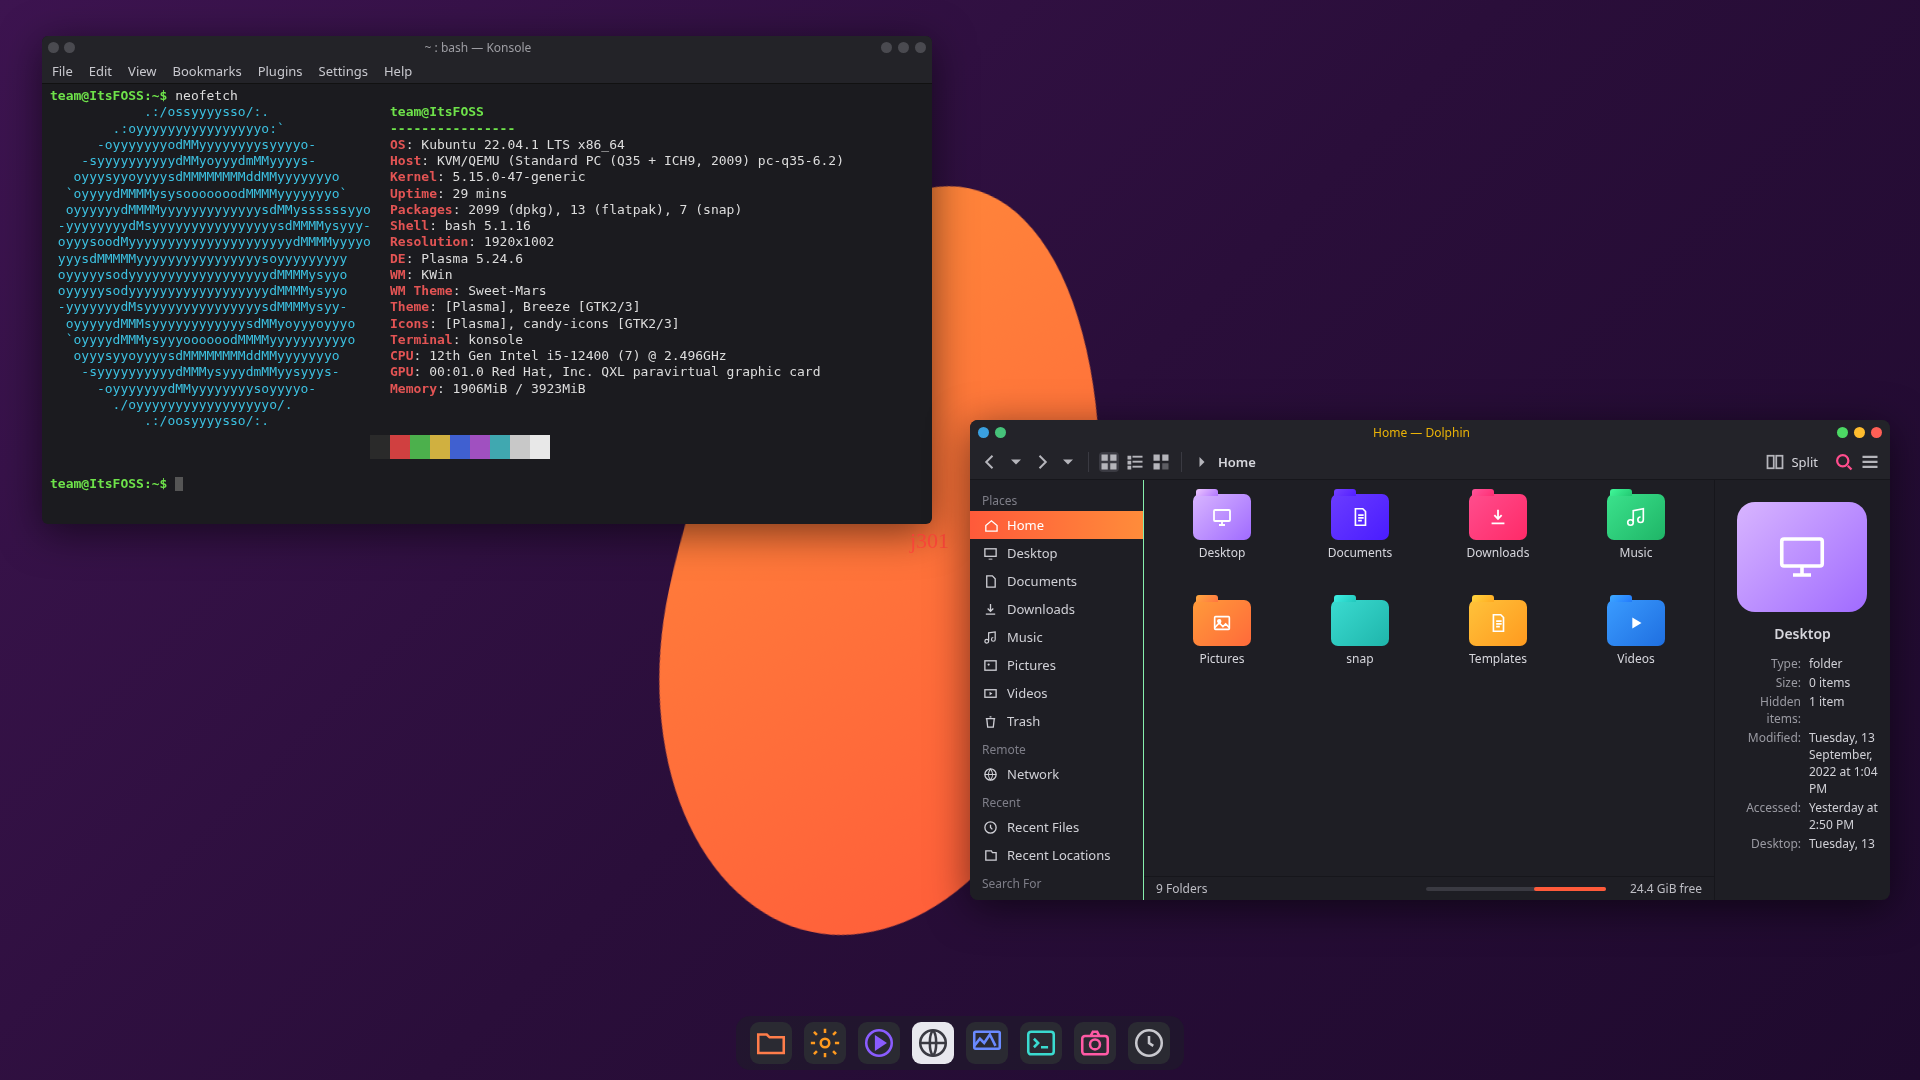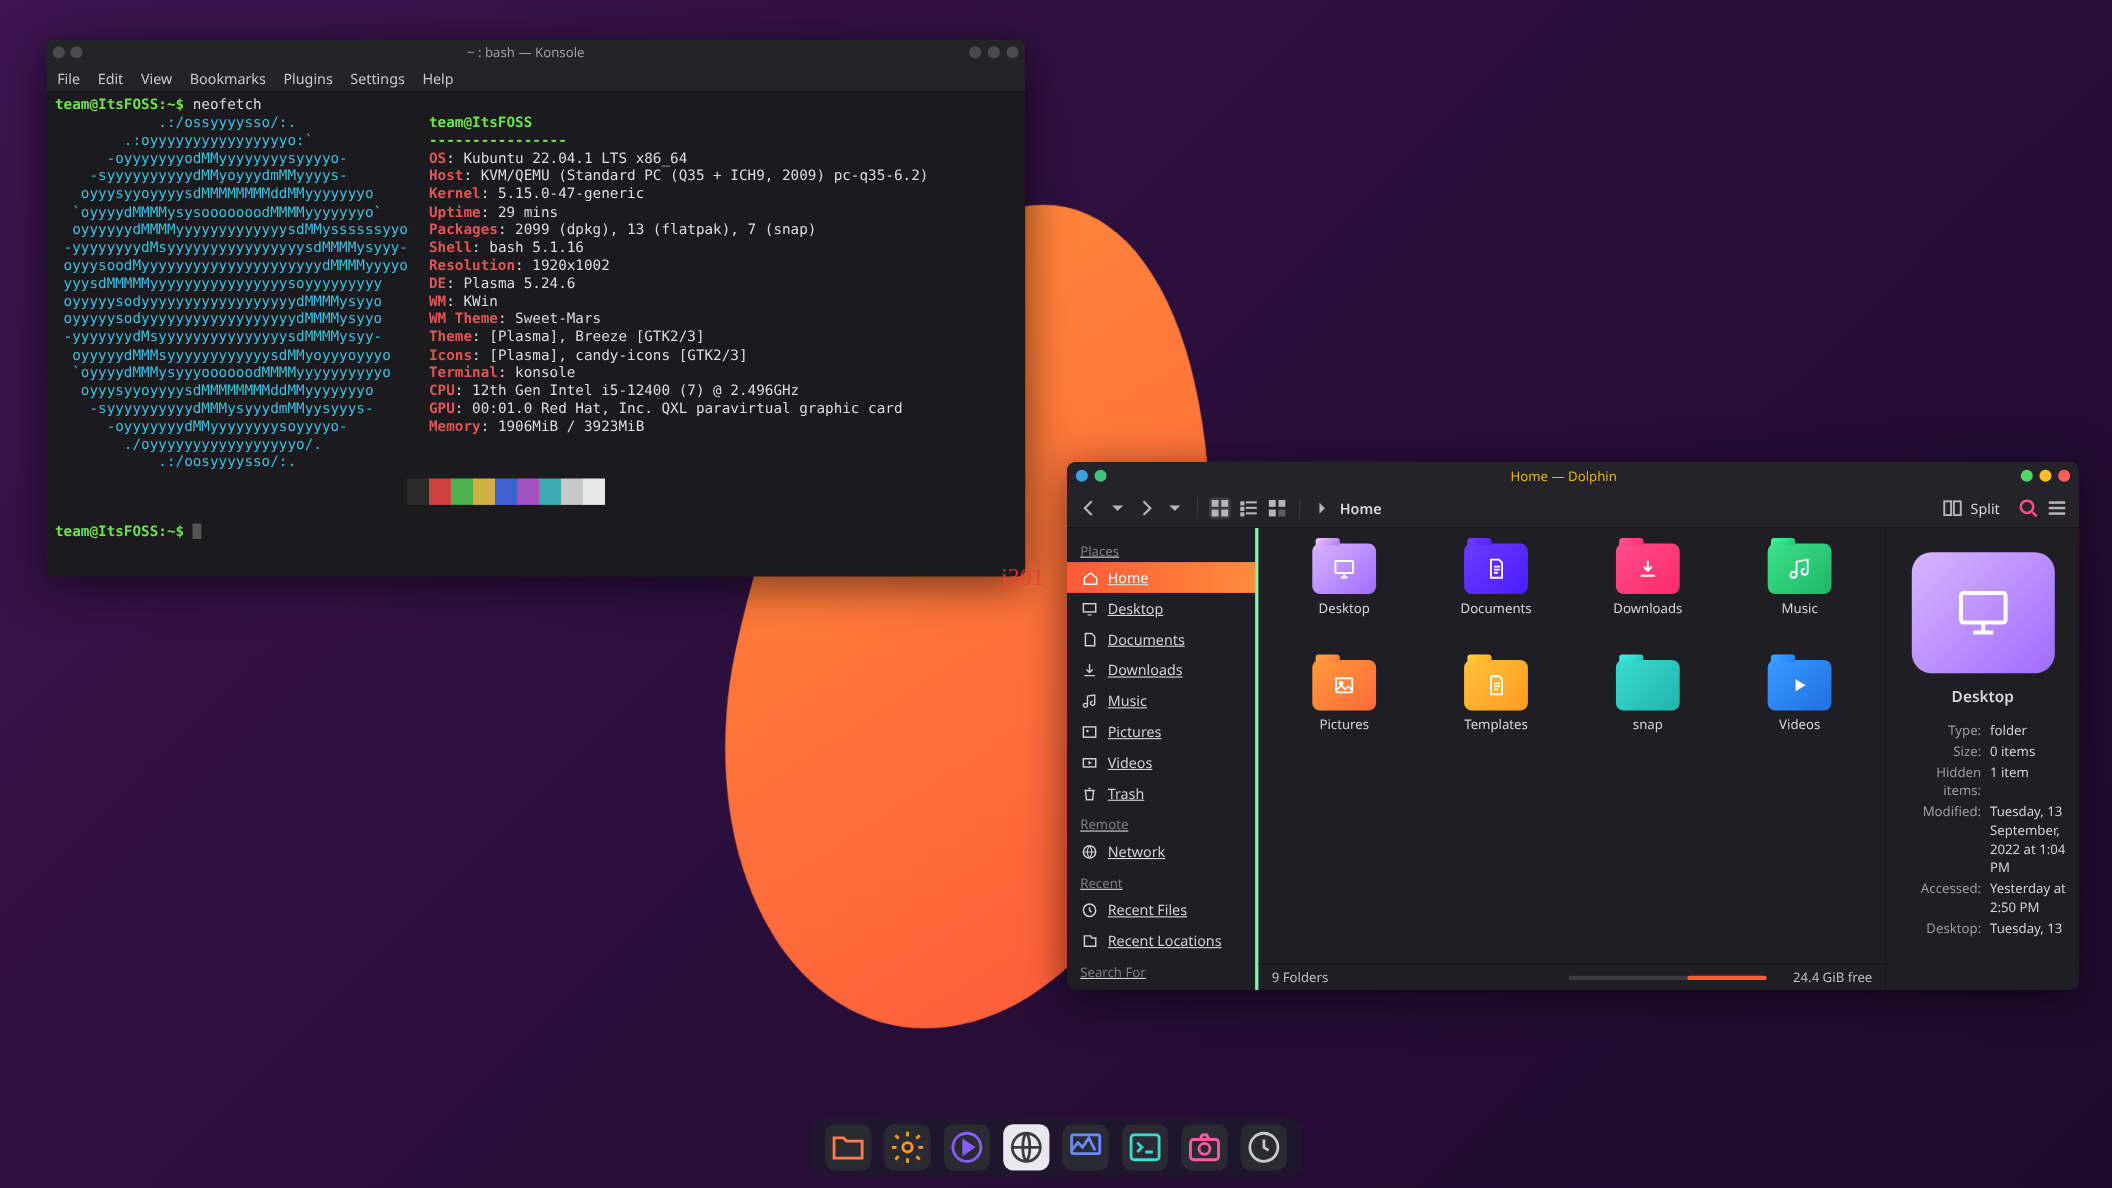--- a/index.html
+++ b/index.html
@@ -120,24 +120,23 @@
 .tb-btn.active { background:#3a3a42; }
 .tb-sep { width:1px; height:20px; background:#3a3a42; margin:0 4px; }
 .tb-crumb { color:#d6d6dc; font-weight:600; font-size:13px; }
 .tb-spacer { flex:1; }
 .tb-text { font-size:13px; }
 
 .dolphin-body { flex:1; display:flex; overflow:hidden;}
 .dolphin-sidebar {
   width: 190px;
   background:#1e1e24;
-  border-right:3px solid #86efac;
+  border-right:1px solid #86efac;
   padding:6px 0;
   overflow:hidden;
-  text-decoration:underline;
 }
 .sb-heading { color:#7e7e88; font-size:12px; padding:6px 12px 2px; }
 .sb-item { display:flex; align-items:center; gap:9px; padding:5px 12px; color:#d0d0d6; font-size:13px; }
 .sb-item.active { background:linear-gradient(90deg,#ff5a3a,#ff8c3a); color:#fff; }
 .sb-icon { width:16px; height:16px; display:flex; align-items:center; justify-content:center; }
 .sb-icon svg { width:15px; height:15px; }
 
 .dolphin-main { flex:1; display:flex; flex-direction:column; }
 .icon-grid {
   flex:1;
@@ -167,21 +166,21 @@
   overflow:hidden;
 }
 .info-thumb { width:130px; height:110px; border-radius:18px; background:linear-gradient(135deg,#d8b5ff,#a06bff); display:flex; align-items:center; justify-content:center; margin:10px 0 12px;}
 .info-thumb svg { width:54px; height:54px; color:#fff;}
 .info-name { font-weight:600; font-size:14px; margin-bottom:10px;}
 .info-row { display:flex; width:100%; margin:2px 0; }
 .info-row .k { flex:0 0 82px; text-align:right; color:#9a9aa2; padding-right:8px;}
 .info-row .v { flex:1; color:#d0d0d6;}
 
 
-.watermark { position:absolute; left:910px; top:512px; color:#ff3b3b; font-size:22px; font-family:serif; opacity:0.75;}
+.watermark { position:absolute; left:910px; top:528px; color:#ff3b3b; font-size:22px; font-family:serif; opacity:0.75;}
 
 
 .dock {
   position:absolute;
   left:50%; transform:translateX(-50%);
   bottom:10px;
   height:54px;
   padding:6px 14px;
   background:rgba(30,30,40,0.55);
   border-radius:14px;
@@ -486,35 +485,35 @@
                 <svg viewBox="0 0 24 24" width="22" height="22" fill="none" stroke="#fff" stroke-width="1.8">
                   <rect x="4" y="5" width="16" height="14" rx="1"></rect>
                   <circle cx="9" cy="10" r="1.5" fill="#fff"></circle>
                   <path d="M4 17l5-5 4 4 3-3 4 4"></path>
                 </svg>
               </div>
             </div>
             <span class="folder-label">Pictures</span>
           </div>
           <div class="folder-item">
+            <div class="folder-icon" style="background:linear-gradient(135deg,#3adbd0,#1fb5ab)">
+              <div class="fi-glyph"></div>
+            </div>
+            <span class="folder-label">snap</span>
+          </div>
+          <div class="folder-item">
             <div class="folder-icon" style="background:linear-gradient(135deg,#ffc23a,#ff9a1f)">
               <div class="fi-glyph">
                 <svg viewBox="0 0 24 24" width="22" height="22" fill="none" stroke="#fff" stroke-width="1.8">
                   <path d="M7 3h8l3 3v15H7z"></path>
                   <path d="M10 10h6M10 13h6M10 16h4"></path>
                 </svg>
               </div>
             </div>
             <span class="folder-label">Templates</span>
-          </div>
-          <div class="folder-item">
-            <div class="folder-icon" style="background:linear-gradient(135deg,#3adbd0,#1fb5ab)">
-              <div class="fi-glyph"></div>
-            </div>
-            <span class="folder-label">snap</span>
           </div>
           <div class="folder-item">
             <div class="folder-icon" style="background:linear-gradient(135deg,#3a9bff,#1f6fe0)">
               <div class="fi-glyph">
                 <svg viewBox="0 0 24 24" width="22" height="22" fill="#fff">
                   <path d="M8 6l10 6-10 6z"></path>
                 </svg>
               </div>
             </div>
             <span class="folder-label">Videos</span>

